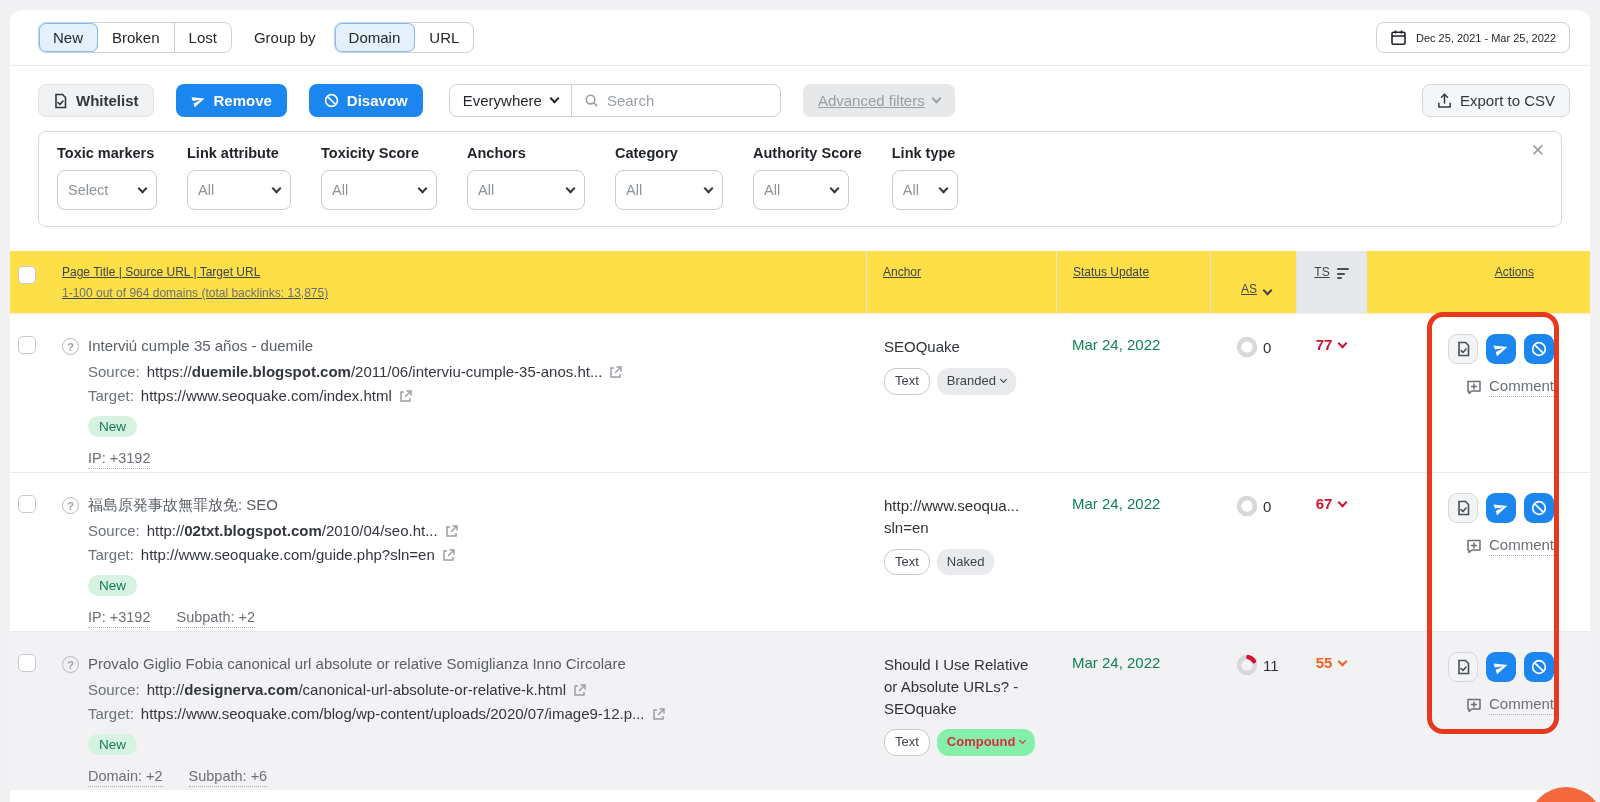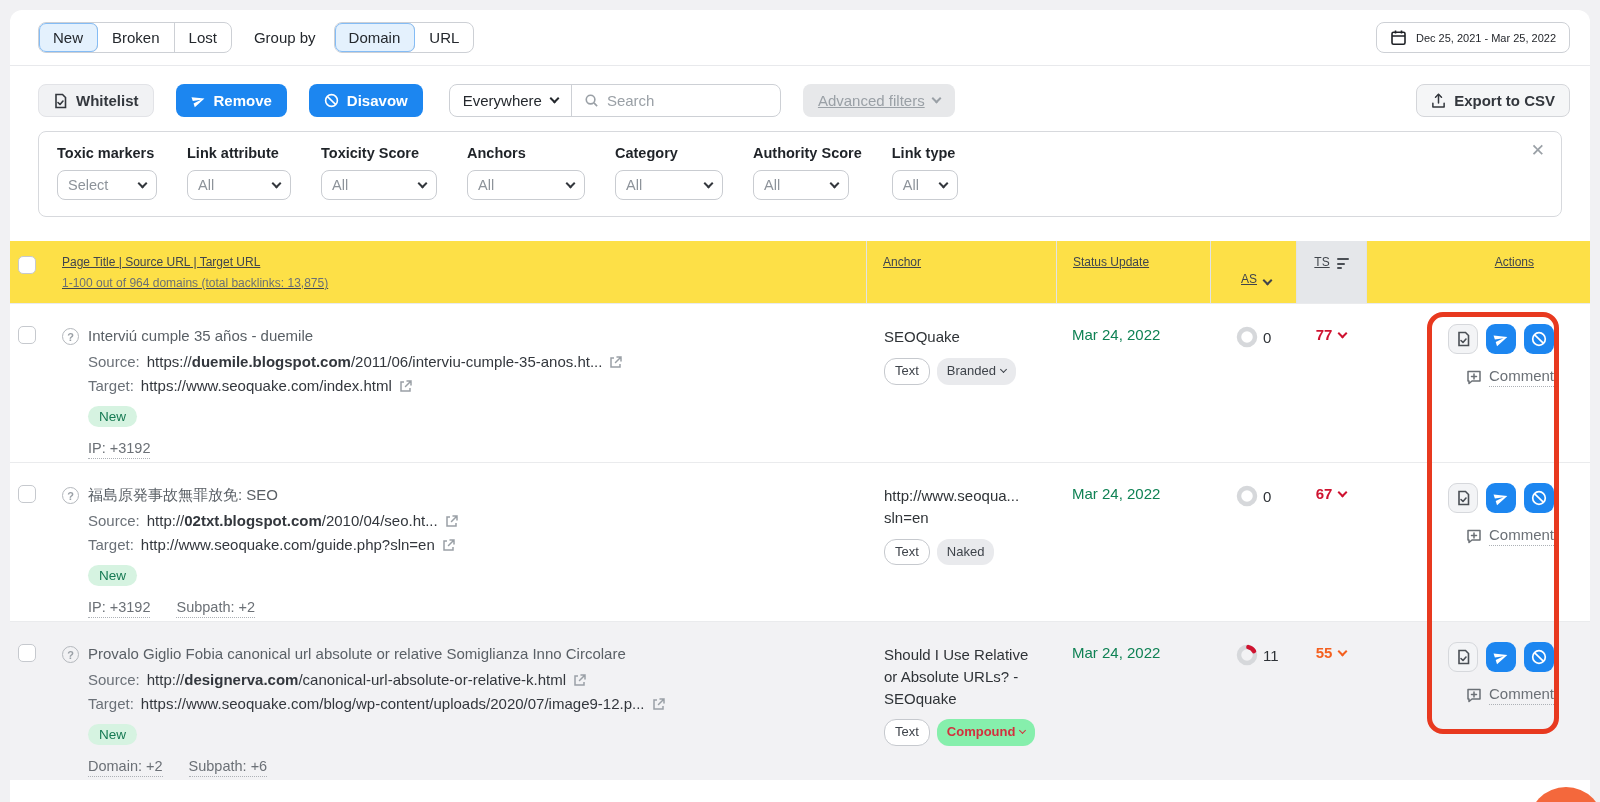--- a/index.html
+++ b/index.html
@@ -18,42 +18,42 @@
   .spacer { flex:1; }
   .date-btn { display:inline-flex; align-items:center; gap:9px; padding:6px 13px; border:1px solid #cdd0d5;
     border-radius:8px; font-size:11px; color:#1e2126; background:#fff; cursor:pointer; }
 
   
   .toolbar { display:flex; align-items:center; padding:18px 20px 12px 28px; gap:22px; }
   .btn { display:inline-flex; align-items:center; gap:8px; height:33px; padding:0 14px; border-radius:8px;
     font-size:15px; cursor:pointer; border:1px solid transparent; }
   .btn-light { background:#f1f2f4; border-color:#e2e3e7; color:#33373d; font-weight:700; }
   .btn-blue { background:#1c86f0; color:#fff; font-weight:700; }
-  .btn-outline { background:#f5f6f7; border-color:#d4d6da; color:#33373d; font-weight:700; }
+  .btn-outline { background:#f5f6f7; border-color:#d4d6da; color:#33373d; font-weight:400; }
   .btn-disabled { background:#e7e8ea; color:#9aa0a6; font-weight:400;text-decoration:underline; }
   .search-group { display:inline-flex; align-items:stretch; border:1px solid #cdd0d5; border-radius:8px;
     overflow:hidden; height:33px; margin-left:4px; background:#fff; }
   .scope { display:inline-flex; align-items:center; gap:9px; padding:0 13px; border-right:1px solid #cdd0d5;
     font-size:15px; color:#24282d; cursor:pointer; }
   .search-box { display:inline-flex; align-items:center; gap:8px; padding:0 12px; width:208px; }
   .search-box input { border:none; outline:none; font-size:15px; width:150px; color:#33373d;
     font-family:"Liberation Sans",sans-serif; }
   .search-box input::placeholder { color:#9aa0a6; }
 
   
   .chev { display:inline-block; width:7px; height:7px; border-right:2px solid currentColor;
     border-bottom:2px solid currentColor; transform:rotate(45deg); margin-top:-4px; }
   .chev-sm { width:5px; height:5px; border-width:1.5px; margin-left:5px; }
 
   
   .filter-panel { position:relative; margin:2px 28px 0 28px; border:1px solid #d7d9dd; border-radius:8px;
     padding:13px 18px 16px 18px; }
   .filter-fields { display:flex; gap:30px; }
   .filter-label { font-size:14.5px; font-weight:600; color:#1f2328; margin-bottom:9px; }
-  .select { display:flex; align-items:center; justify-content:space-between; height:30px; padding:0 10px;
+  .select { display:flex; align-items:center; justify-content:space-between; height:40px; padding:0 10px;
     border:1px solid #c9ccd1; border-radius:8px; font-size:14.5px; color:#8d939a; cursor:pointer; background:#fff; }
   .filter-field:nth-child(1) .select{width:100px} .filter-field:nth-child(2) .select{width:104px}
   .filter-field:nth-child(3) .select{width:116px} .filter-field:nth-child(4) .select{width:118px}
   .filter-field:nth-child(5) .select{width:108px} .filter-field:nth-child(6) .select{width:96px}
   .filter-field:nth-child(7) .select{width:66px}
   .panel-close { position:absolute; right:16px; top:8px; font-size:17px; color:#9aa0a6; cursor:pointer; }
 
   
   .grid { display:grid; grid-template-columns:44px 812px 190px 154px 86px 70px 1fr; }
   .thead { background:#fde047; margin-top:24px; min-height:62px; font-size:12px; color:#40454c;text-decoration:underline; }

